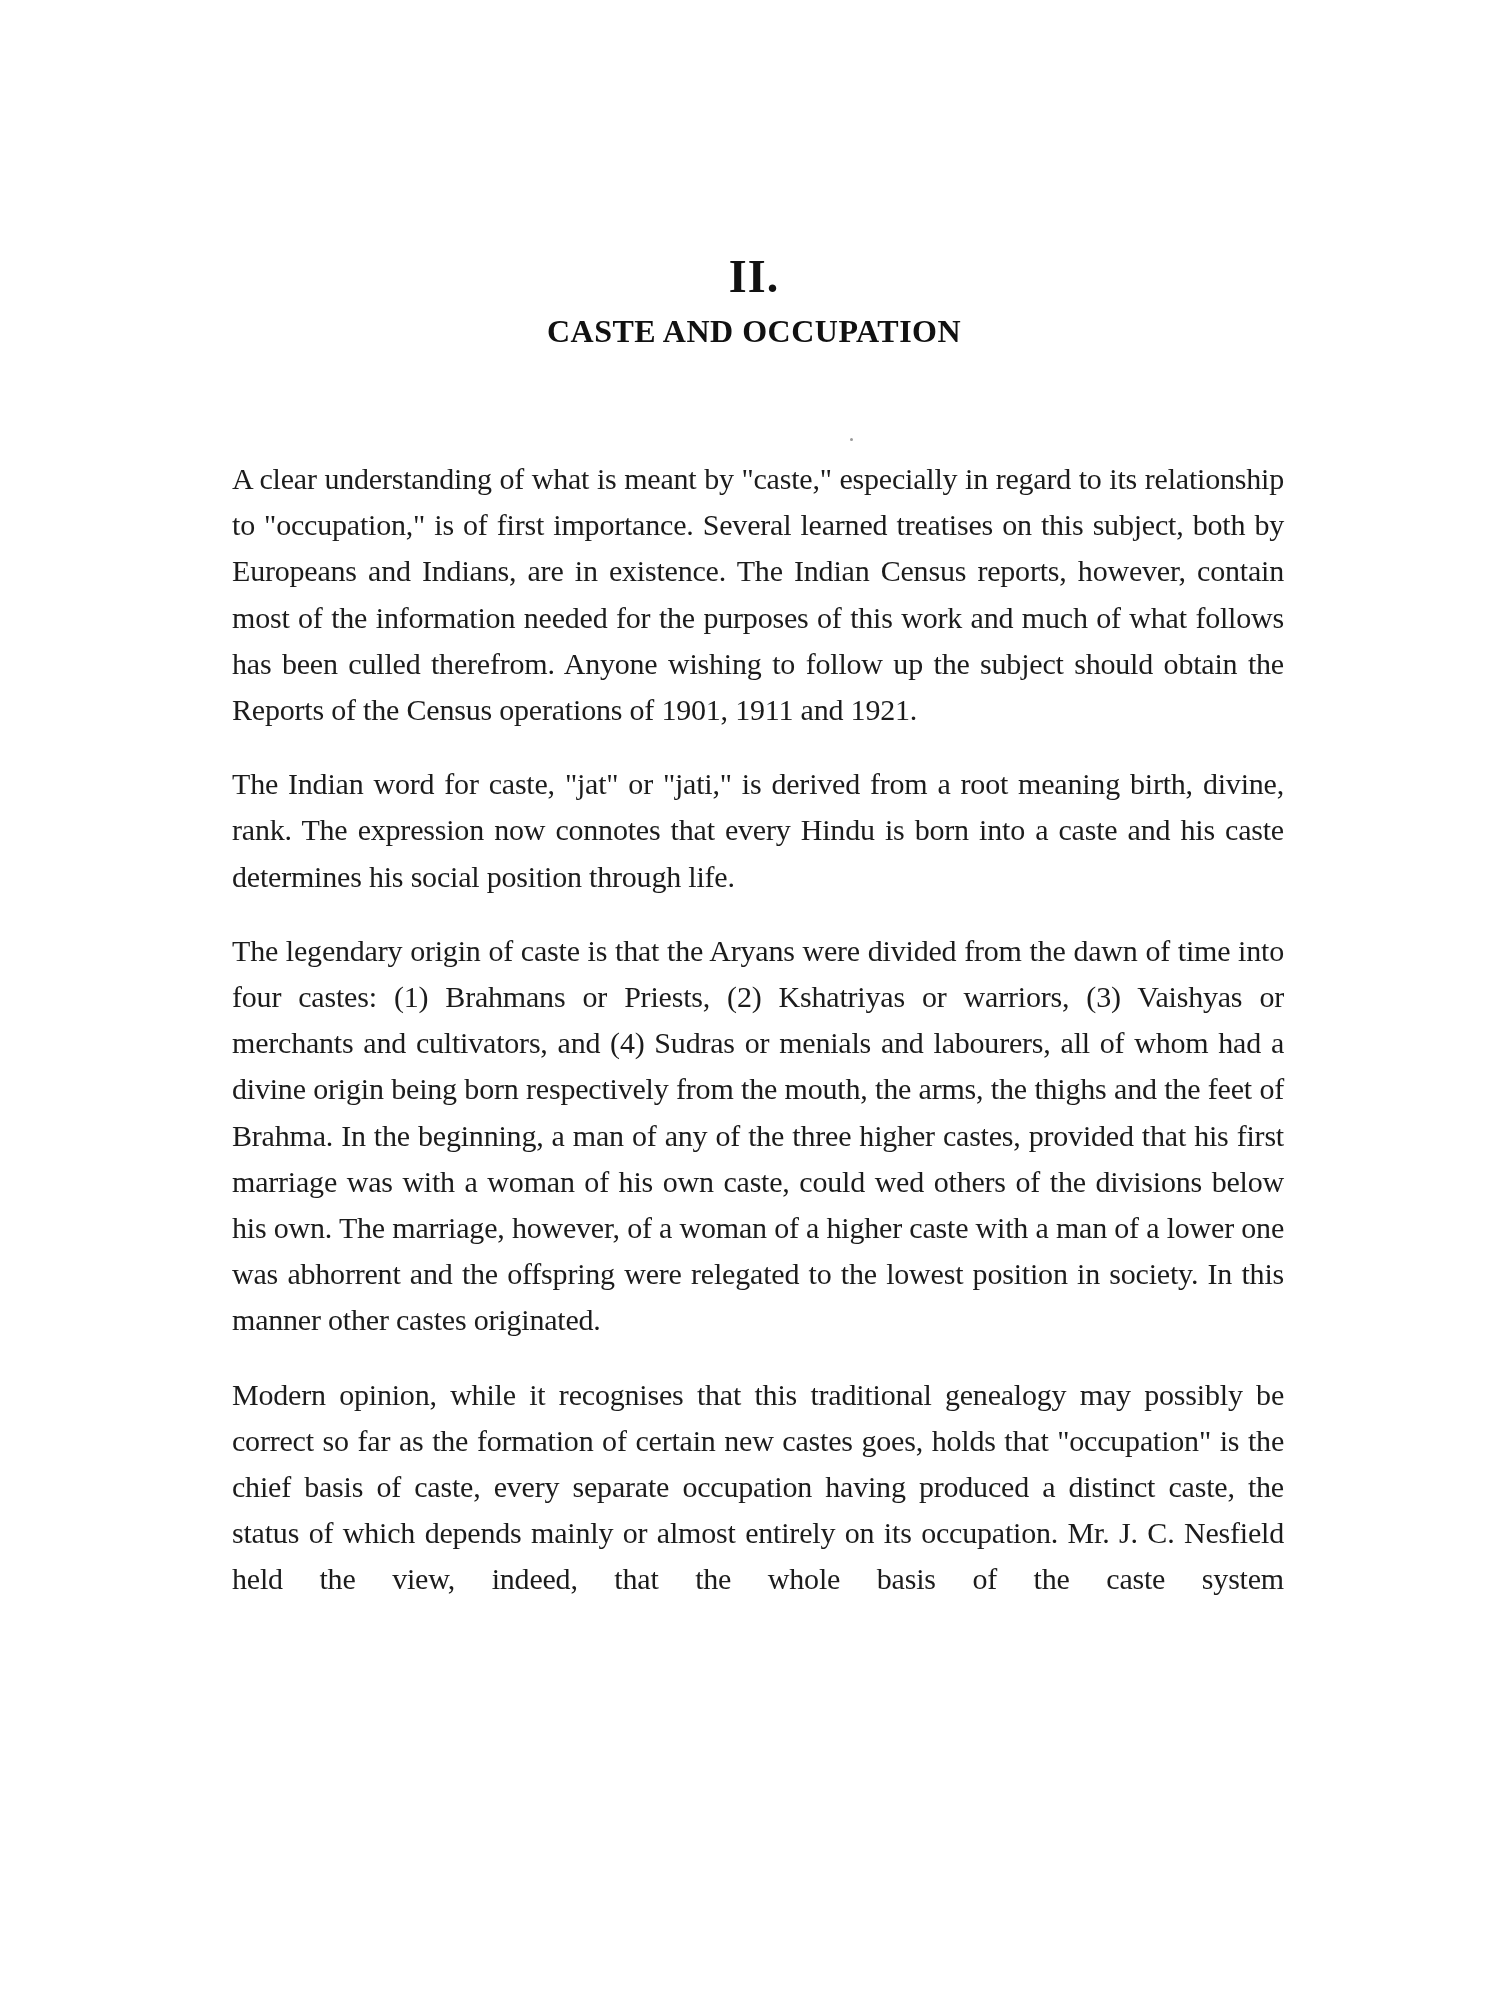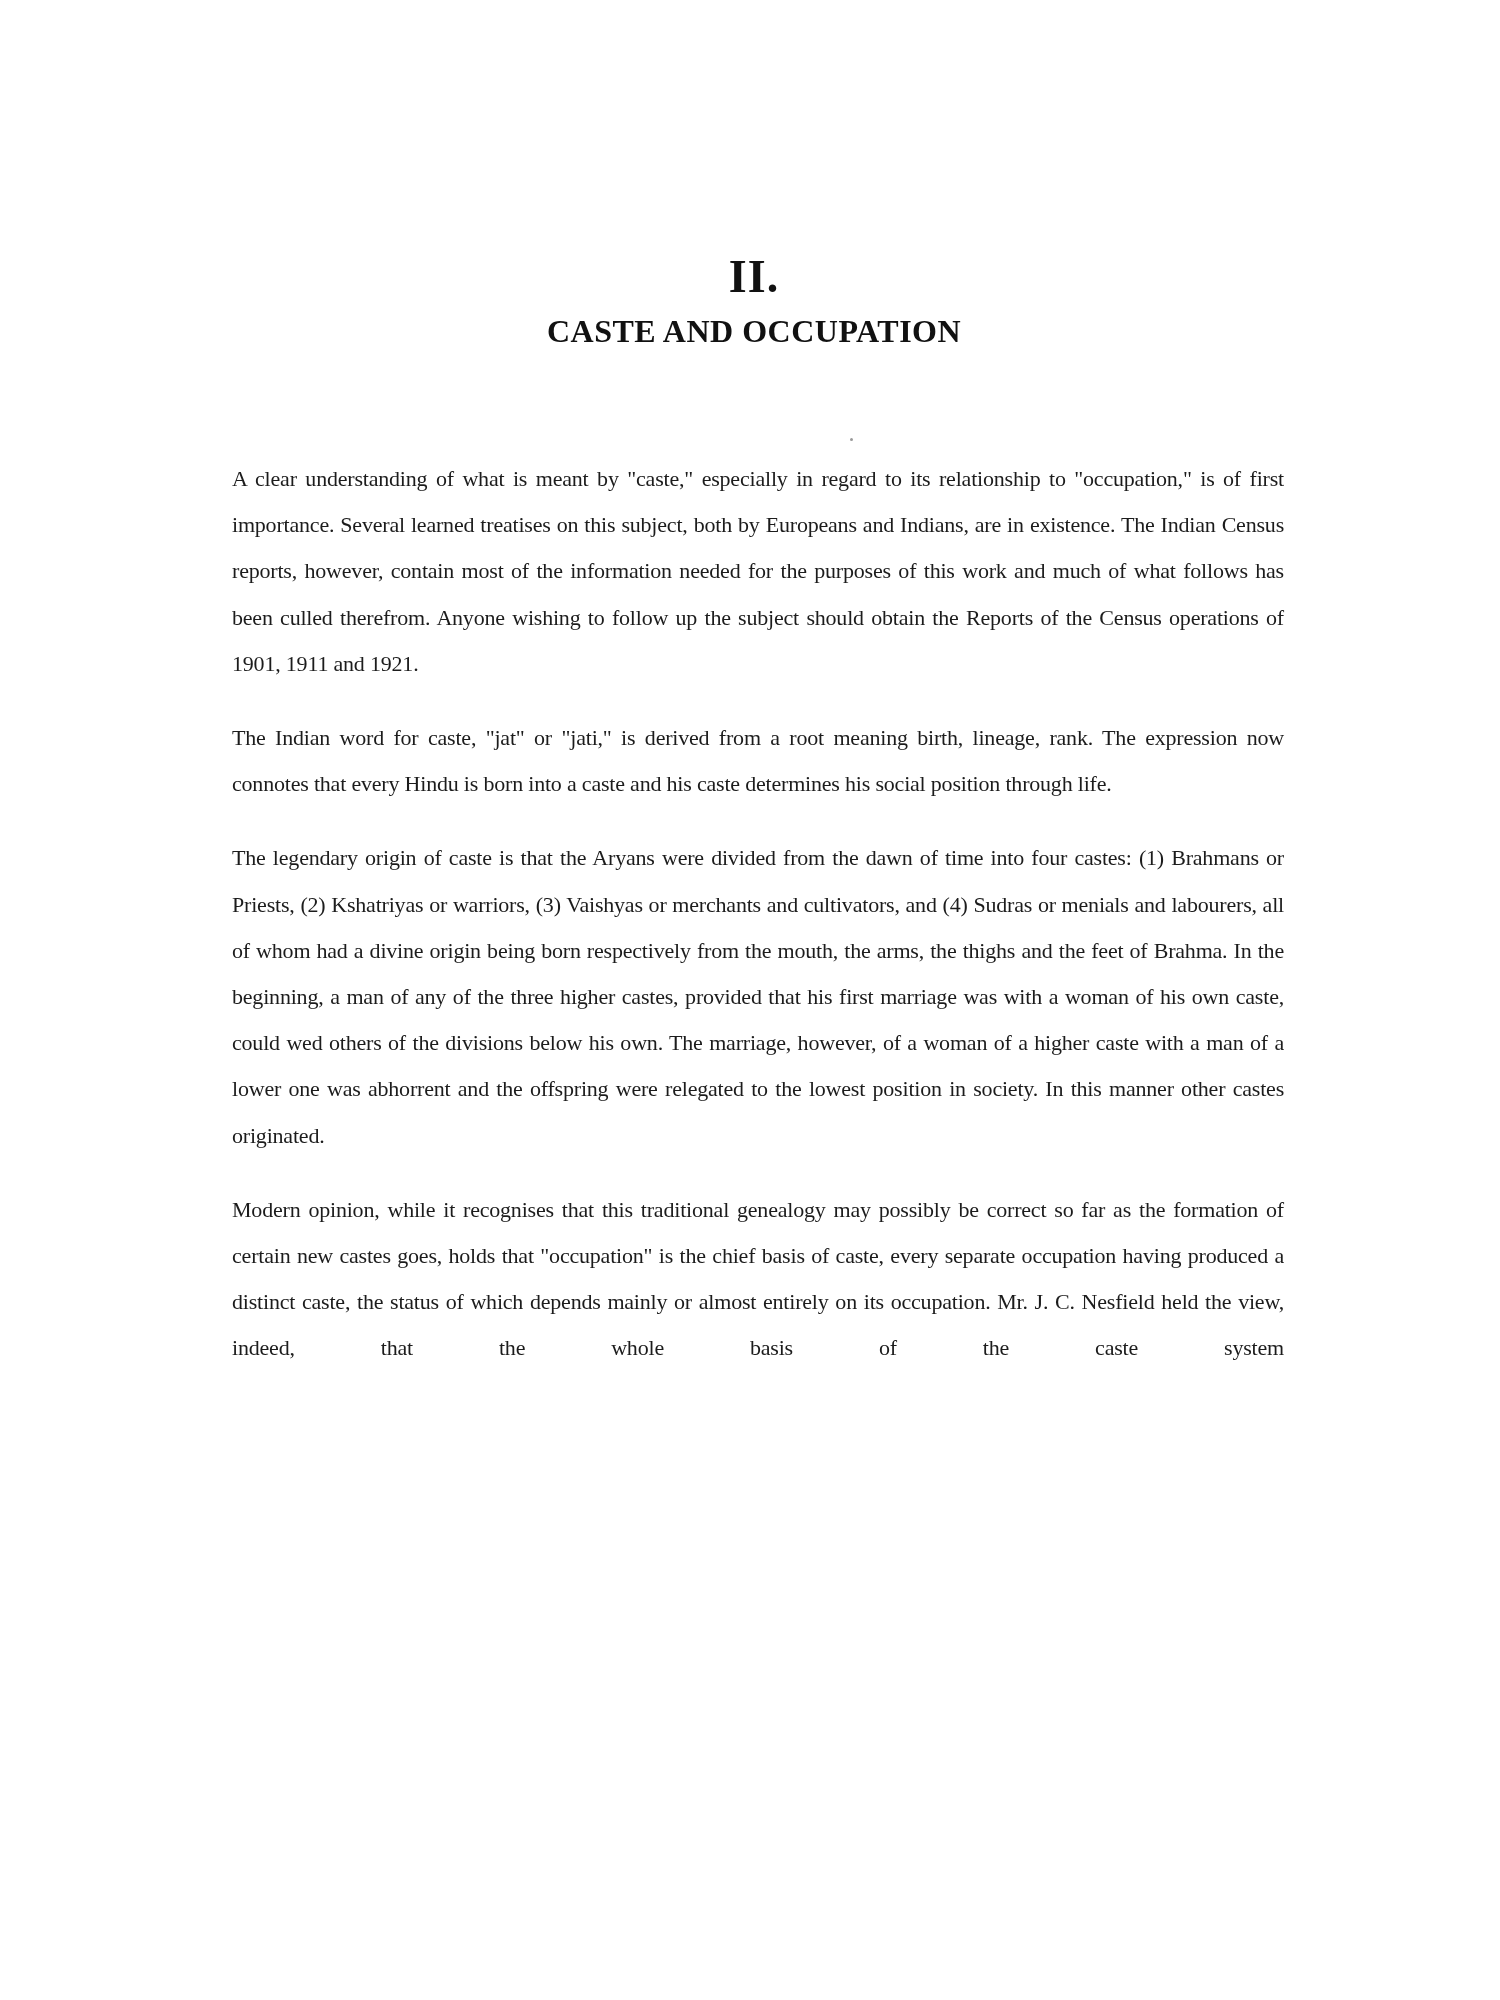--- a/index.html
+++ b/index.html
@@ -56,21 +56,21 @@
     background: #9a9a9a;
   }
   .body-text {
     position: absolute;
     left: 228px;
     top: 456px;
     width: 1052px;
   }
   .paragraph {
     margin: 0 0 28px 0;
-    font-size: 22px;
+    font-size: 30px;
     line-height: 46.2px;
     text-align: justify;
     text-align-last: left;
     color: #1c1c1c;
     letter-spacing: -0.2px;
   }
   .paragraph.continues {
     text-align-last: justify;
   }
 </style>
@@ -81,18 +81,18 @@
 
   <div class="chapter-heading">
     <span class="chapter-number">II.</span>
     <span class="chapter-title">CASTE AND OCCUPATION</span>
   </div>
 
   <span class="stray-mark"></span>
 
   <div class="body-text">
     <p class="paragraph">A clear understanding of what is meant by "caste," especially in regard to its relationship to "occupation," is of first importance. Several learned treatises on this subject, both by Europeans and Indians, are in existence. The Indian Census reports, however, contain most of the information needed for the purposes of this work and much of what follows has been culled therefrom. Anyone wishing to follow up the subject should obtain the Reports of the Census operations of 1901, 1911 and 1921.</p>
-    <p class="paragraph">The Indian word for caste, "jat" or "jati," is derived from a root meaning birth, lineage, rank. The expression now connotes that every Hindu is born into a caste and his caste determines his social position through life.</p>
+    <p class="paragraph">The Indian word for caste, "jat" or "jati," is derived from a root meaning birth, divine, rank. The expression now connotes that every Hindu is born into a caste and his caste determines his social position through life.</p>
     <p class="paragraph">The legendary origin of caste is that the Aryans were divided from the dawn of time into four castes: (1) Brahmans or Priests, (2) Kshatriyas or warriors, (3) Vaishyas or merchants and cultivators, and (4) Sudras or menials and labourers, all of whom had a divine origin being born respectively from the mouth, the arms, the thighs and the feet of Brahma. In the beginning, a man of any of the three higher castes, provided that his first marriage was with a woman of his own caste, could wed others of the divisions below his own. The marriage, however, of a woman of a higher caste with a man of a lower one was abhorrent and the offspring were relegated to the lowest position in society. In this manner other castes originated.</p>
     <p class="paragraph continues">Modern opinion, while it recognises that this traditional genealogy may possibly be correct so far as the formation of certain new castes goes, holds that "occupation" is the chief basis of caste, every separate occupation having produced a distinct caste, the status of which depends mainly or almost entirely on its occupation. Mr. J. C. Nesfield held the view, indeed, that the whole basis of the caste system</p>
   </div>
 
 </div>
 
 </body></html>

